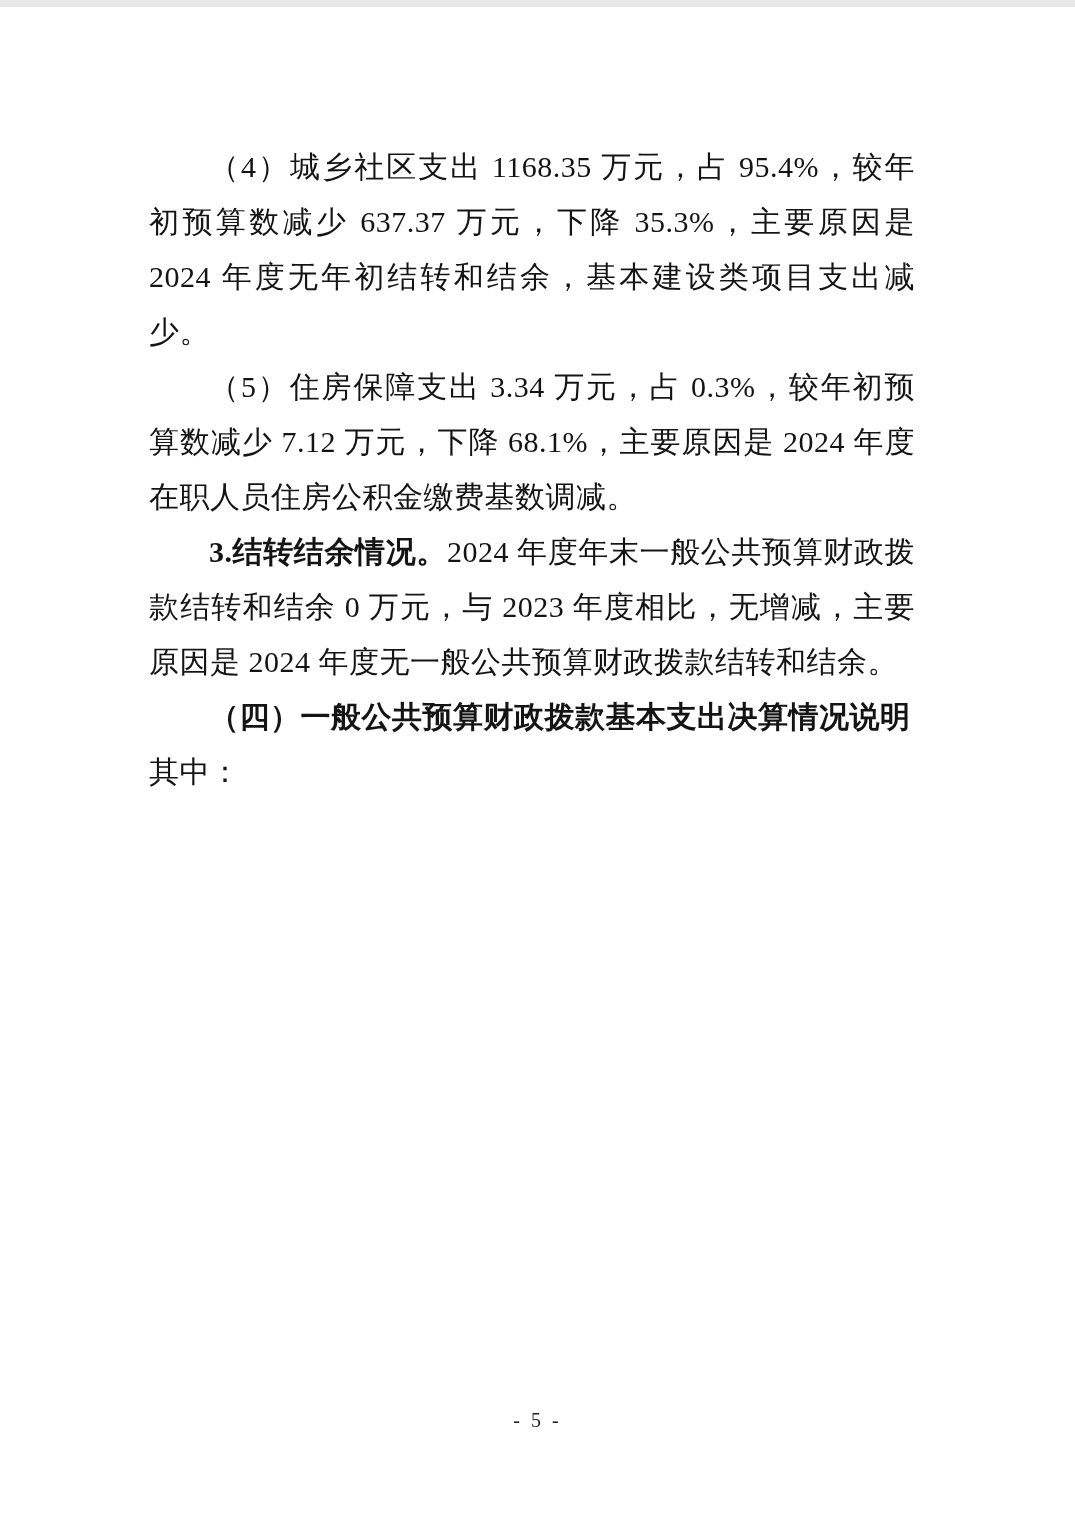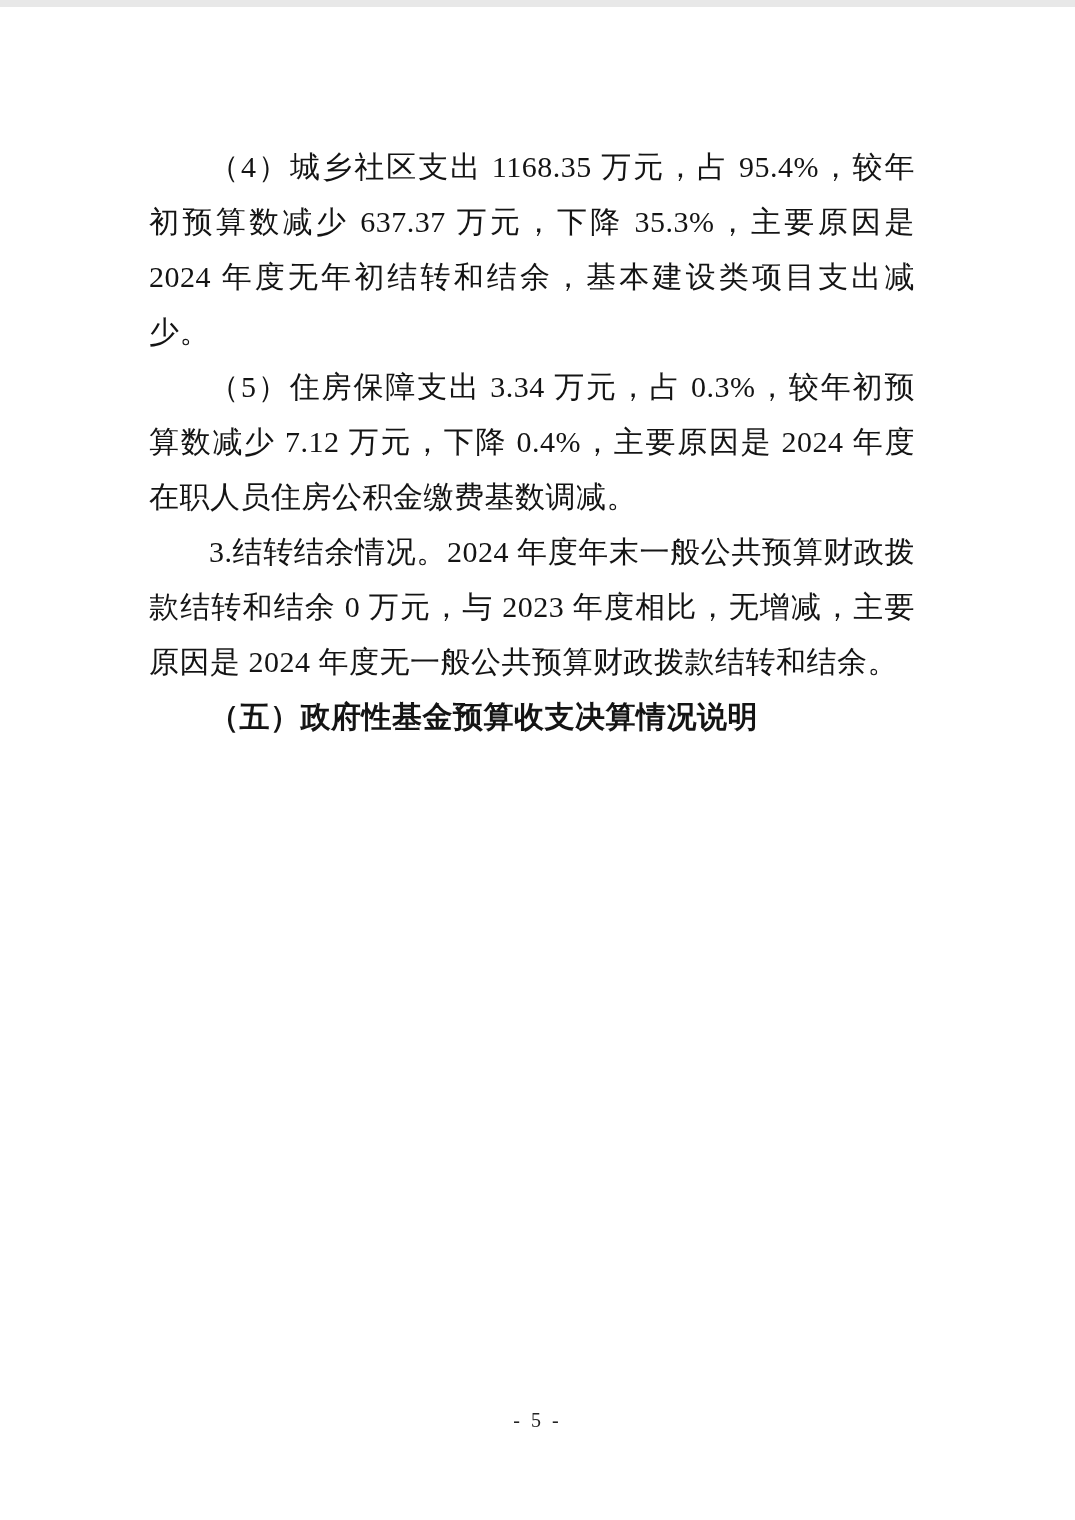--- a/index.html
+++ b/index.html
@@ -24,21 +24,21 @@
     text-justify: inter-ideograph;
     letter-spacing: 0.5px;
   }
   .content p {
     margin: 0;
     padding: 0;
     text-indent: 2em;
   }
   .content p.no-indent { text-indent: 0; }
   .heading { font-weight: bold; }
-  .bold-lead { font-weight: normal; }
+  .bold-lead { font-weight: bold; }
   .footer {
     position: absolute;
     top: 1398px;
     left: 0;
     width: 100%;
     text-align: center;
     font-size: 20px;
     line-height: 30px;
     letter-spacing: 3px;
     color: #222222;
@@ -46,28 +46,29 @@
 </style>
 </head>
 <body>
 
 <div class="page">
 
   <div class="content">
 
     <p>（4）城乡社区支出 1168.35 万元，占 95.4%，较年初预算数减少 637.37 万元，下降 35.3%，主要原因是 2024 年度无年初结转和结余，基本建设类项目支出减少。</p>
 
-    <p>（5）住房保障支出 3.34 万元，占 0.3%，较年初预算数减少 7.12 万元，下降 0.4%，主要原因是 2024 年度在职人员住房公积金缴费基数调减。</p>
+    <p>（5）住房保障支出 3.34 万元，占 0.3%，较年初预算数减少 7.12 万元，下降 68.1%，主要原因是 2024 年度在职人员住房公积金缴费基数调减。</p>
 
     <p><span class="bold-lead">3.结转结余情况。</span><span>2024 年度年末一般公共预算财政拨款结转和结余 0 万元，与 2023 年度相比，无增减，主要原因是 2024 年度无一般公共预算财政拨款结转和结余。</span></p>
 
+    <p class="heading">（四）一般公共预算财政拨款基本支出决算情况说明</p>
+
+
+    <p class="no-indent">其中：</p>
 
 
 
-
-
-    <p class="heading">（五）政府性基金预算收支决算情况说明</p>
 
   </div>
 
   <div class="footer">- 5 -</div>
 
 </div>
 
 </body></html>

